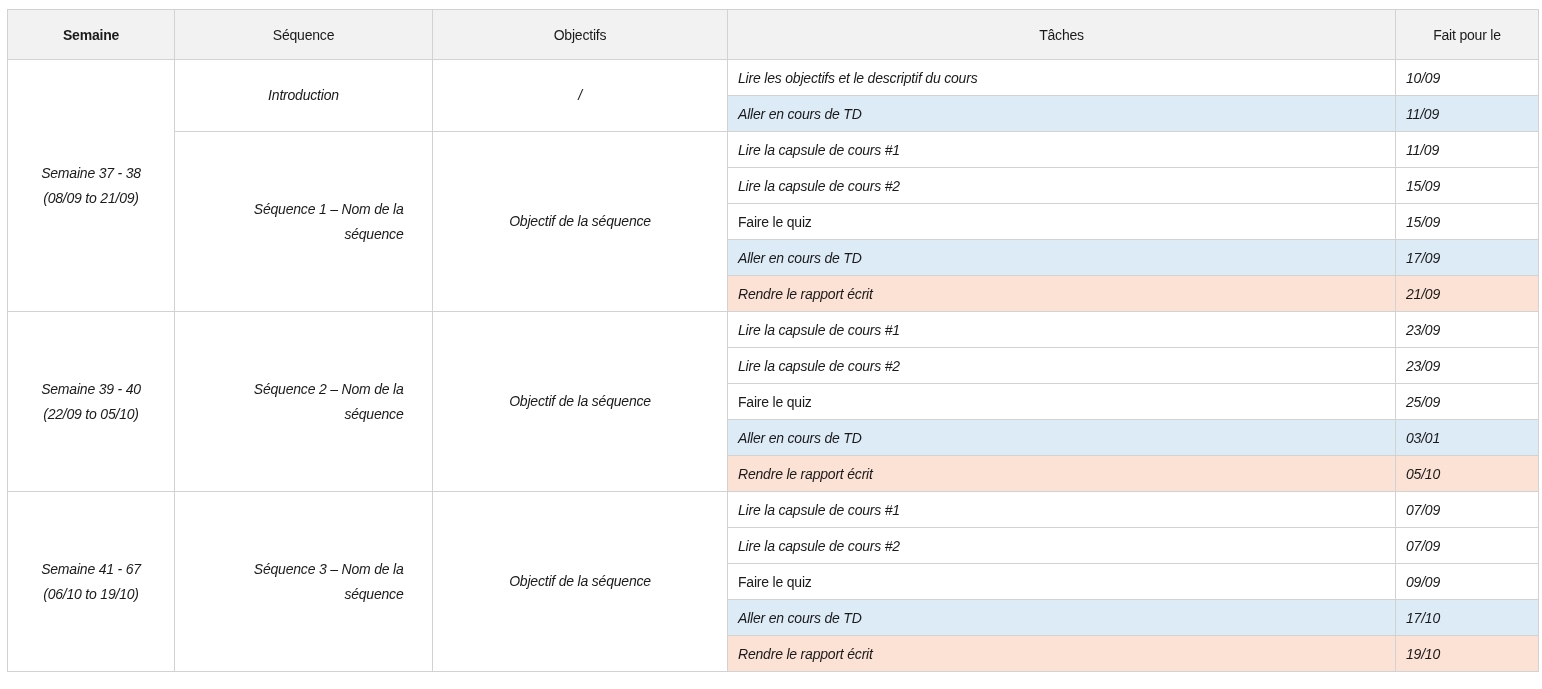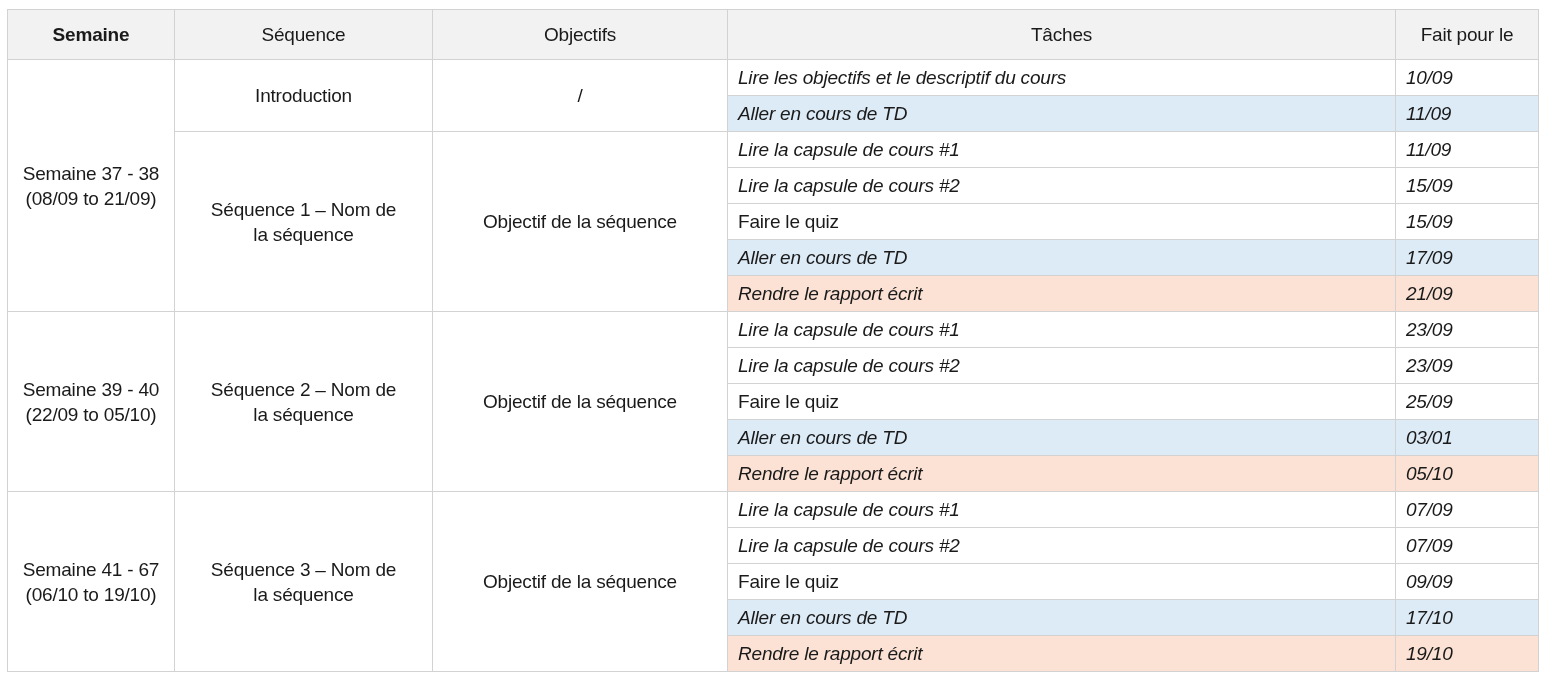--- a/index.html
+++ b/index.html
@@ -6,36 +6,36 @@
   body { width: 1542px; height: 689px; position: relative; overflow: hidden;
          font-family: "Liberation Sans", sans-serif; color: #1a1a1a; }
   table.schedule {
     position: absolute; left: 7px; top: 9px;
     border-collapse: collapse; table-layout: fixed;
     width: 1531px;
   }
   table.schedule th, table.schedule td {
     border: 1.5px solid #d2d2d2;
     padding: 0 10px;
-    font-size: 19px;
+    font-size: 14px;
     letter-spacing: -0.2px;
     vertical-align: middle;
   }
   table.schedule th {
     height: 49px; background: #f2f2f2; font-weight: normal; text-align: center;
   }
   table.schedule th.bold { font-weight: bold; }
   table.schedule td { height: 35px; }
-  td.center { text-align: center; line-height: 25px; }
+  td.center { text-align: center; font-style: italic; line-height: 25px; }
   td.task { text-align: left; font-style: italic; }
   td.task.upright { font-style: normal; }
   td.date { text-align: left; font-style: italic; }
   tr.td-class td.task, tr.td-class td.date { background: #ddebf7; }
   tr.report td.task, tr.report td.date { background: #fbe2d5; }
-  .wrap { display: inline-block; max-width: 200px; }
+  .wrap { display: inline-block; max-width: 200px; text-align: right; }
 </style>
 </head>
 <body>
 
 <table class="schedule">
   <colgroup>
     <col style="width:167px">
     <col style="width:258px">
     <col style="width:295px">
     <col style="width:668px">

